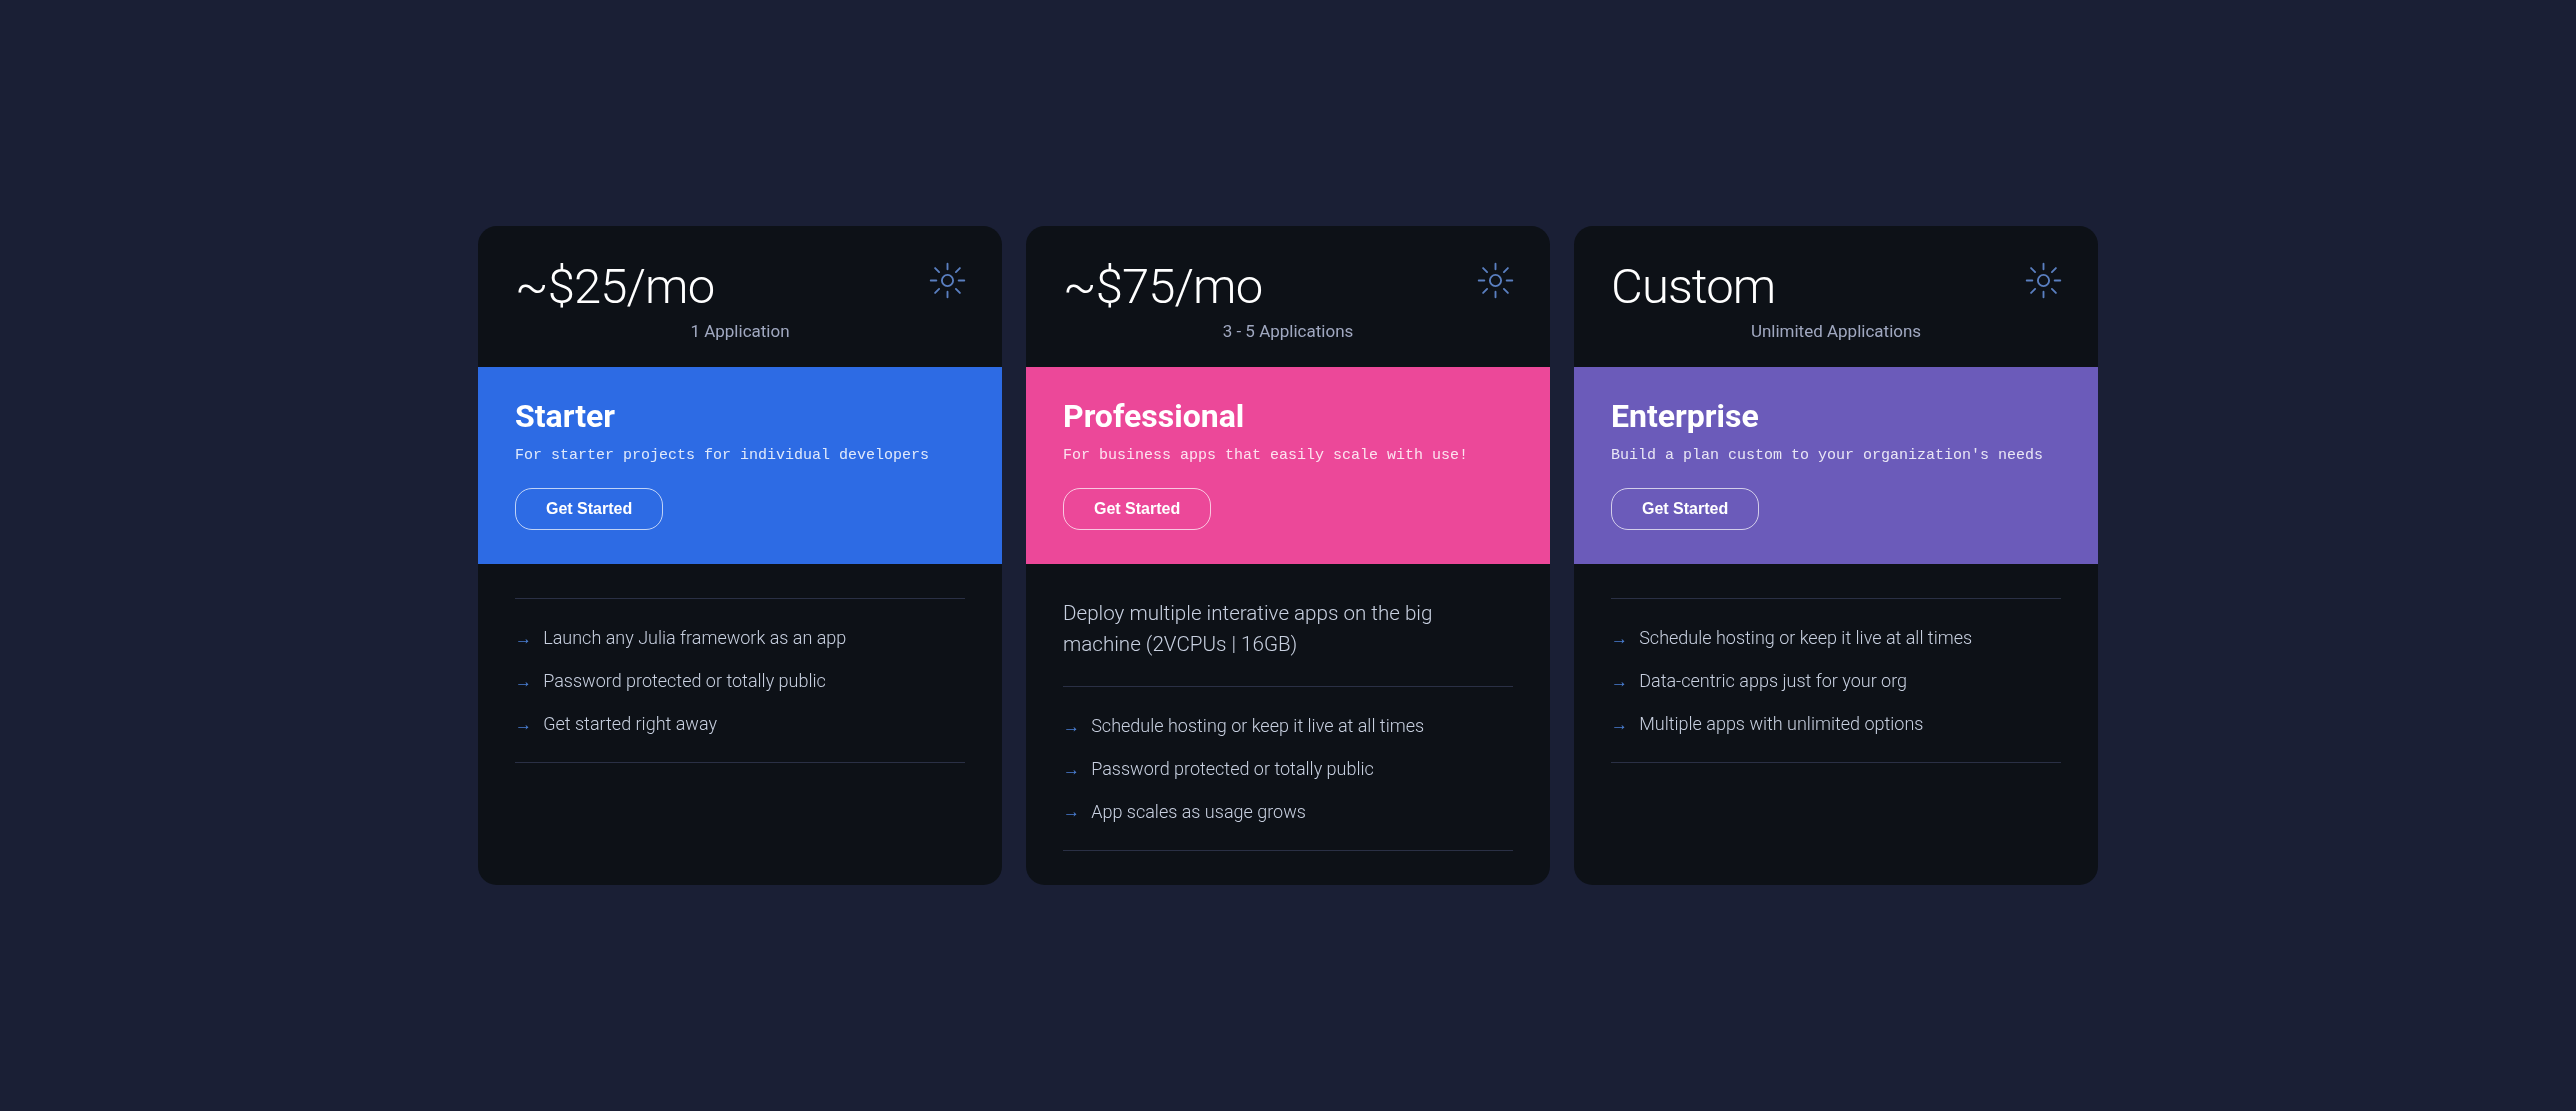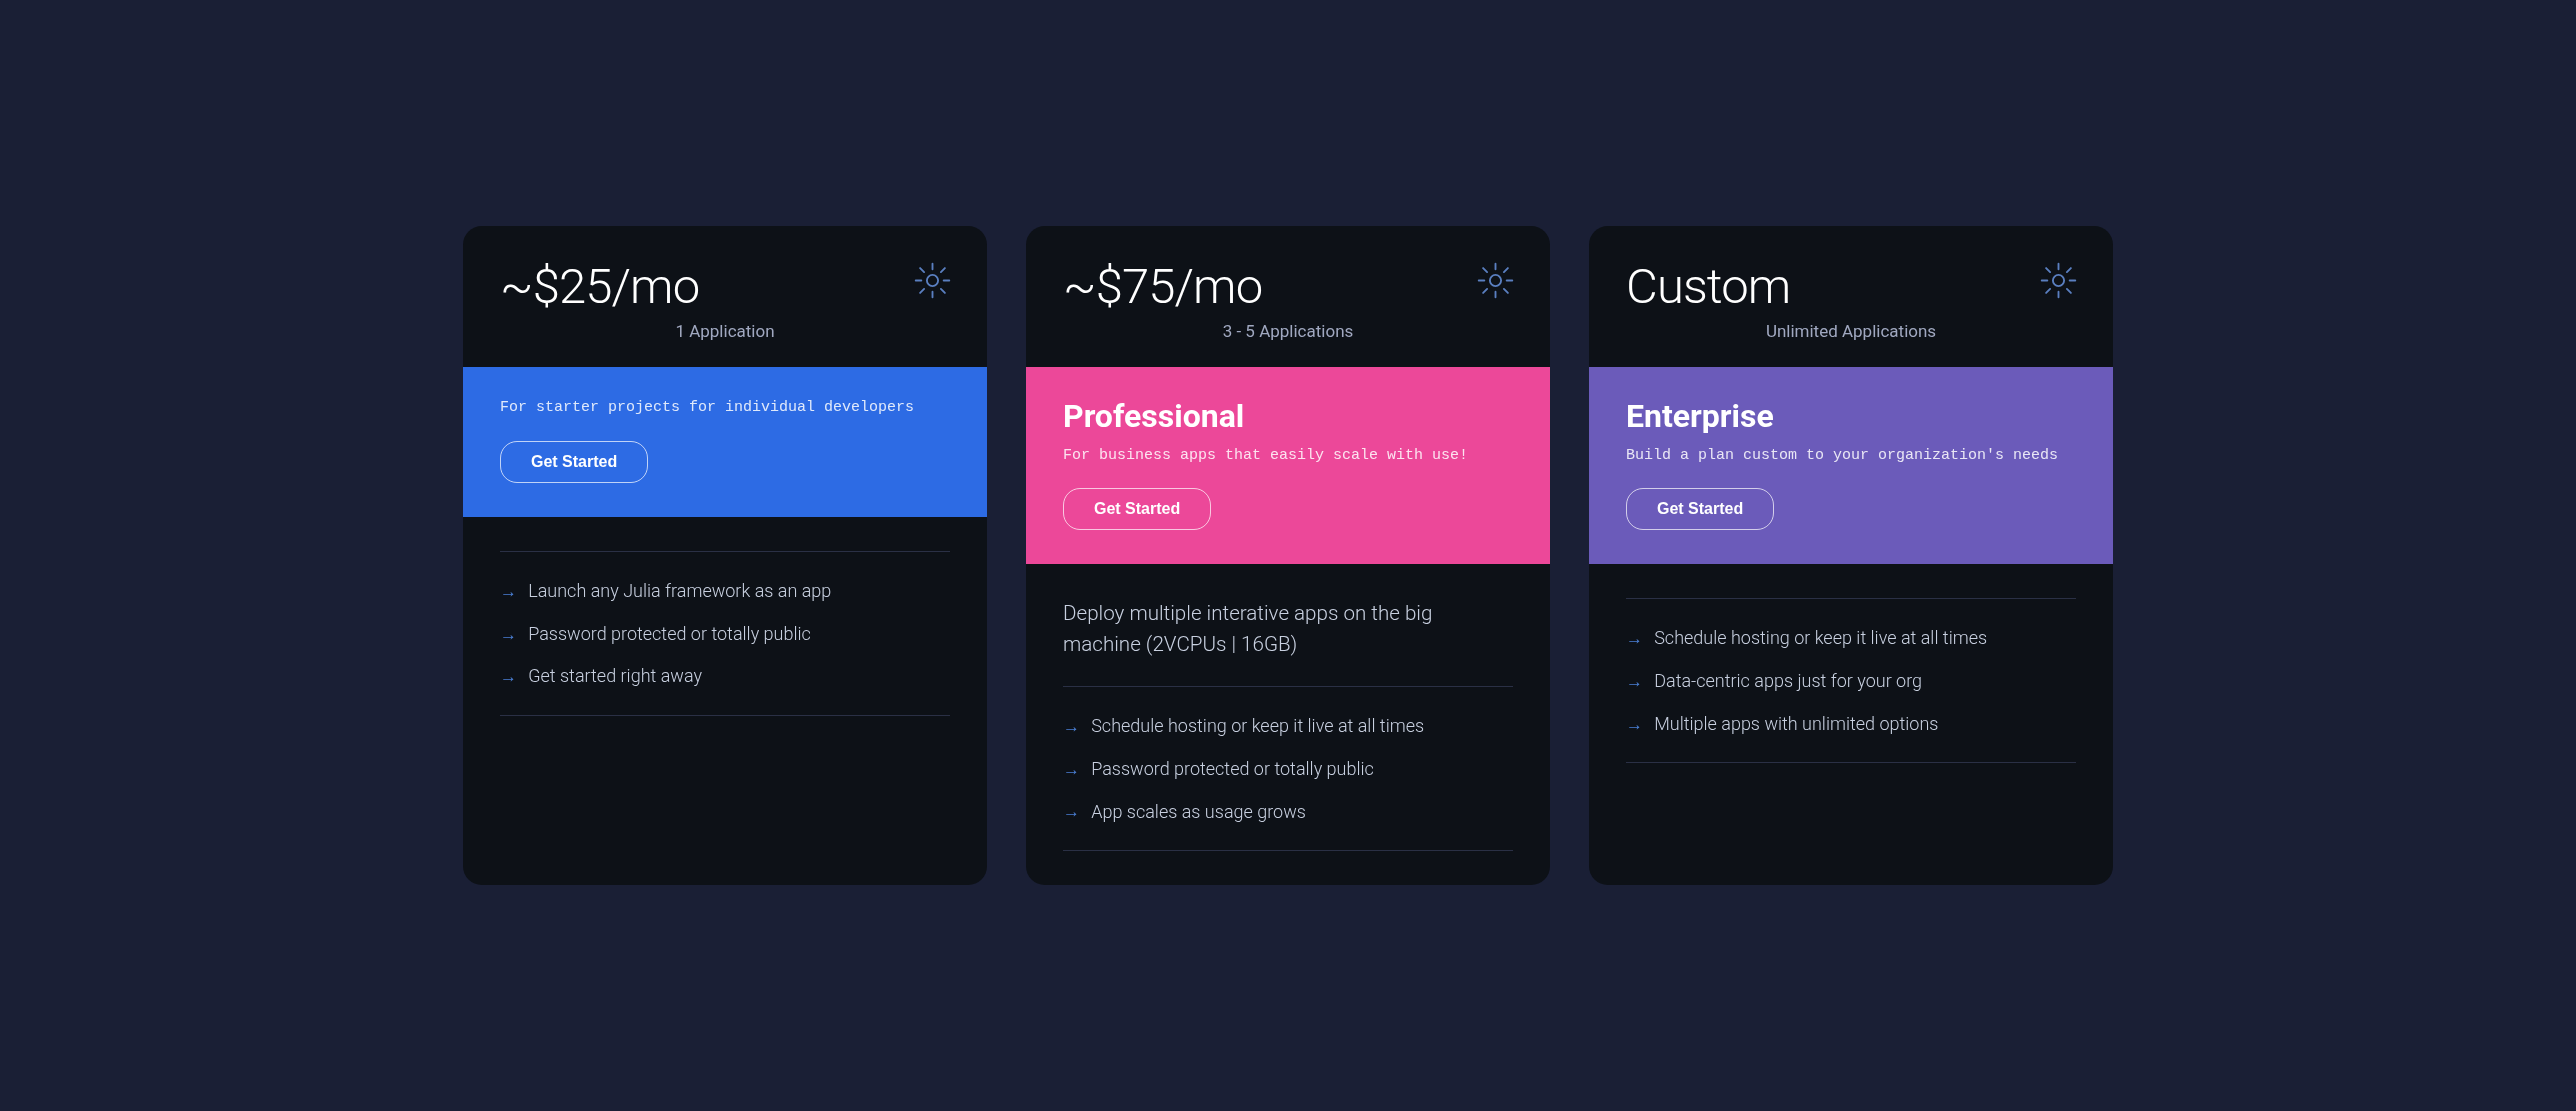--- a/index.html
+++ b/index.html
@@ -9,21 +9,21 @@
       display: flex;
       justify-content: center;
       align-items: center;
       min-height: 100vh;
       font-family: -apple-system, BlinkMacSystemFont, 'Segoe UI', Roboto, sans-serif;
       padding: 37px 18.7px;
     }
 
     .cards-container {
       display: flex;
-      gap: 39px;
+      gap: 24px;
       max-width: 2576px;
       width: 100%;
       justify-content: center;
     }
 
     .card {
       background-color: #0d1117;
       border-radius: 18.7px;
       overflow: hidden;
       flex: 1;
@@ -166,20 +166,21 @@
       <line x1="22" y1="34" x2="22" y2="40" stroke="#5a7fc0" stroke-width="2" stroke-linecap="round"></line>
       <line x1="4" y1="22" x2="10" y2="22" stroke="#5a7fc0" stroke-width="2" stroke-linecap="round"></line>
       <line x1="34" y1="22" x2="40" y2="22" stroke="#5a7fc0" stroke-width="2" stroke-linecap="round"></line>
       <line x1="8.69" y1="8.69" x2="13" y2="13" stroke="#5a7fc0" stroke-width="2" stroke-linecap="round"></line>
       <line x1="31" y1="31" x2="35.31" y2="35.31" stroke="#5a7fc0" stroke-width="2" stroke-linecap="round"></line>
       <line x1="35.31" y1="8.69" x2="31" y2="13" stroke="#5a7fc0" stroke-width="2" stroke-linecap="round"></line>
       <line x1="13" y1="31" x2="8.69" y2="35.31" stroke="#5a7fc0" stroke-width="2" stroke-linecap="round"></line>
     </svg></div>
       </div>
       <div class="card-tier card-tier-starter">
+        <div class="tier-name">Starter</div>
         <div class="tier-description">For starter projects for individual developers</div>
         <button class="get-started-btn">Get Started</button>
       </div>
       <div class="card-body">
         <hr class="divider">
         <ul class="feature-list">
 
             <li class="feature-item">
               <span class="arrow-icon">→</span>
               <span>Launch any Julia framework as an app</span>

